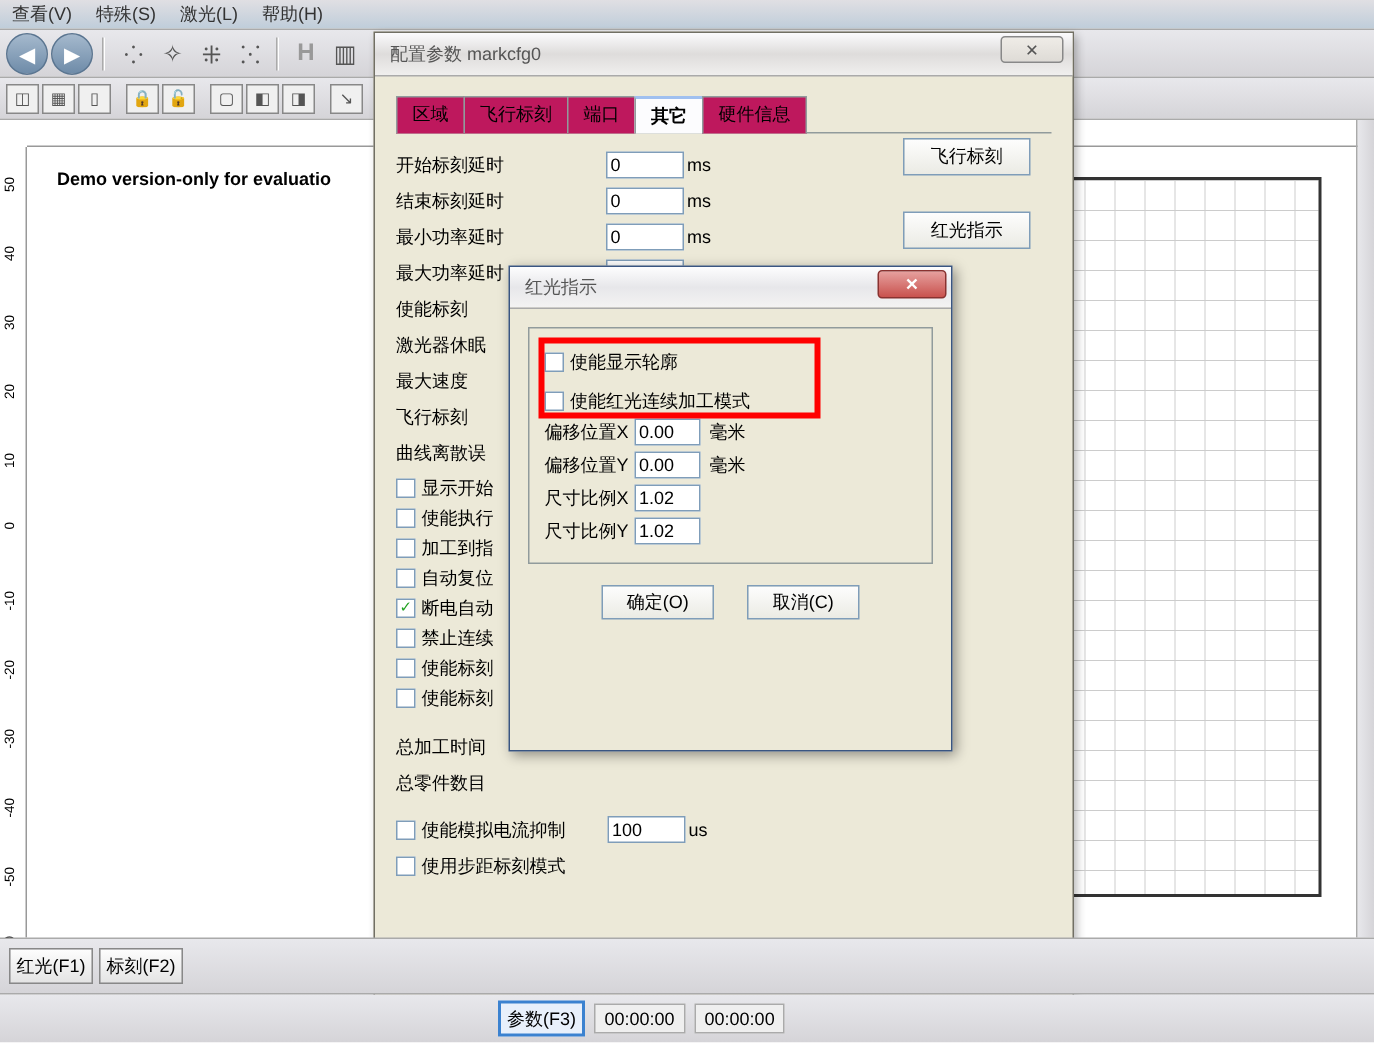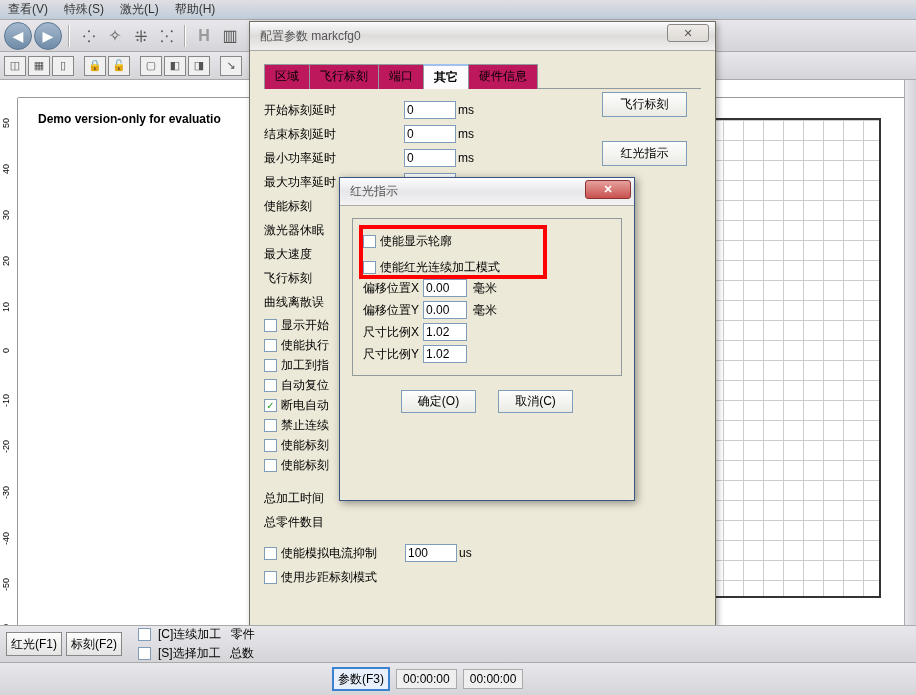--- a/index.html
+++ b/index.html
@@ -299,24 +299,20 @@
     <div class="dr-btns">
       <div class="dc-btn" style="width:75px;height:23px">确定(O)</div>
       <div class="dc-btn" style="width:75px;height:23px">取消(C)</div>
     </div>
   </div>
 </div>
 
 <div class="bottombar1">
   <div class="bb-btn">红光(F1)</div>
   <div class="bb-btn">标刻(F2)</div>
-  <div style="margin-left:8px;display:flex;flex-direction:column;gap:2px">
-    <div class="bb-ck"><span class="dc-check"></span><span>[C]连续加工</span>&nbsp;<span>零件</span></div>
-    <div class="bb-ck"><span class="dc-check"></span><span>[S]选择加工</span>&nbsp;<span>总数</span></div>
-  </div>
 </div>
 
 <div class="bottombar2">
   <div style="width:320px"></div>
   <div class="bb-btn accent-btn">参数(F3)</div>
   <div class="status-seg">00:00:00</div>
   <div class="status-seg">00:00:00</div>
 </div>
 
 </body></html>

